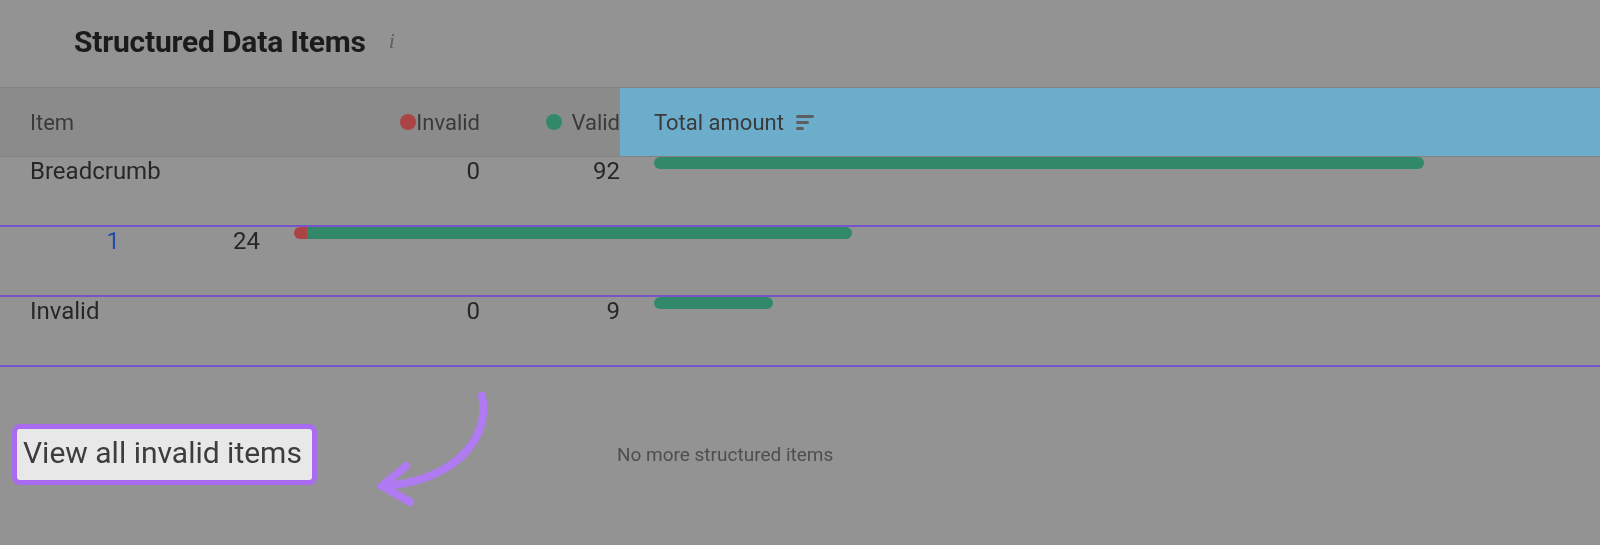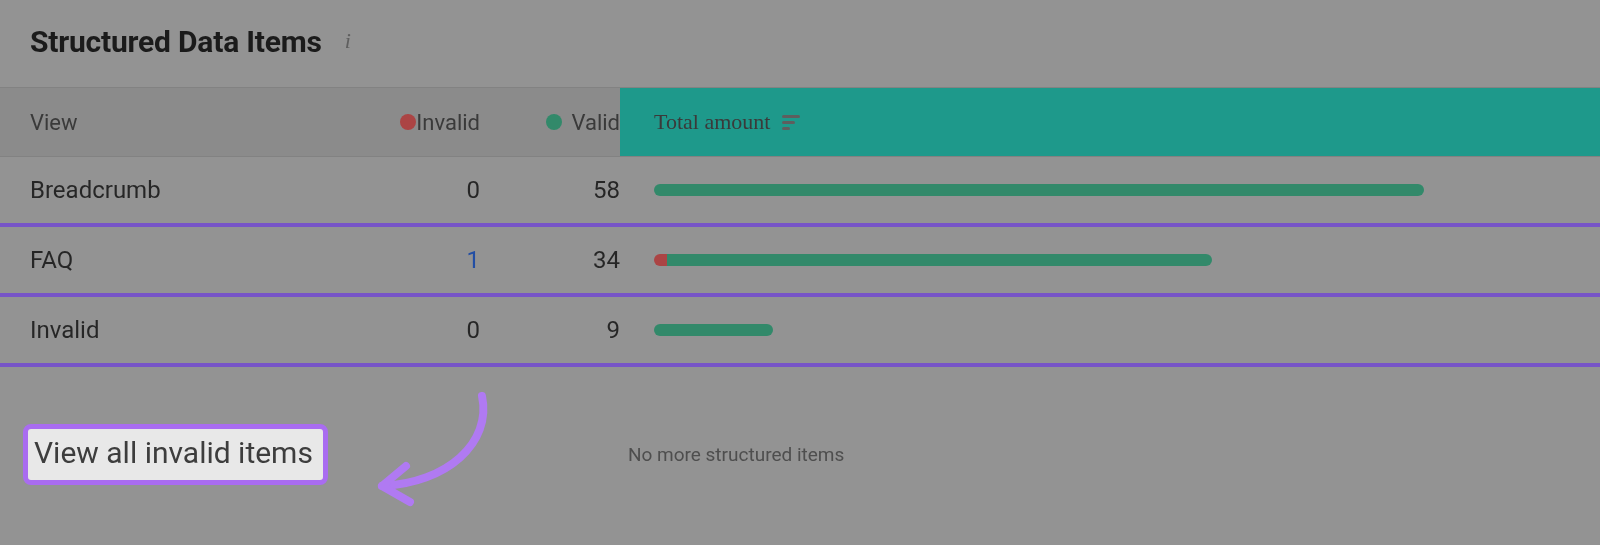--- a/index.html
+++ b/index.html
@@ -23,20 +23,21 @@
   .panel {
     width: 1600px;
     position: relative;
   }
 
   .title-row {
     display: flex;
     align-items: center;
     gap: 23px;
     padding: 24px 30px 28px 30px;
+    margin-left: 44px;
   }
   .title {
     font-size: 30px;
     font-weight: 700;
     letter-spacing: -0.2px;
     color: #111;
   }
   .info-icon {
     font-family: Georgia, "Times New Roman", serif;
     font-style: italic;
@@ -53,42 +54,42 @@
     background: #a6a6a6;
     border-top: 1px solid #9a9a9a;
     border-bottom: 1px solid #9a9a9a;
     font-size: 22px;
     color: #3a3a3a;
   }
   .col-item   { flex: 0 0 360px; padding-left: 30px; }
   .col-inv    { flex: 0 0 120px; text-align: right; display:flex; align-items:center; justify-content:flex-end; }
   .col-val    { flex: 0 0 140px; text-align: right; display:flex; align-items:center; justify-content:flex-end; gap:9px;padding-left:13px; }
   .col-total  { flex: 1 1 auto;  padding-left: 34px; display:flex; align-items:center; gap:10px; }
-  .thead .col-total { background: #14b8a6; height:100%;font-family:Liberation Serif, serif; }
+  .thead .col-total { background: #7dd3fc; height:100%; }
 
   .dot { width: 16px; height: 16px; border-radius: 50%; display:inline-block; flex:none; }
   .dot.red   { background: #d04747; }
   .dot.green { background: #2fa37a; }
 
   .sort-icon {
     display: inline-flex; flex-direction: column; gap: 3px;
     margin-left: 2px;
   }
   .sort-icon span {
     display:block; height:3px; background:#6a6a6a; border-radius:2px;
   }
   .sort-icon span:nth-child(1){ width:18px; }
   .sort-icon span:nth-child(2){ width:13px; }
   .sort-icon span:nth-child(3){ width:8px;  }
 
   .row {
     display: flex;
-    align-items: center;
+    align-items: flex-start;
     height: 70px;
-    border-bottom: 4px solid #8b5cf6;
+    border-bottom: 2px solid #8b5cf6;
     font-size: 24px;
     color: #1f1f1f;
   }
   .row .col-item { font-size: 24px; }
   .row .col-inv, .row .col-val { font-size: 24px; color:#1f1f1f; }
   .row .col-inv.link { color: #1a54c7; cursor:pointer; }
 
   .bar-wrap {
     flex: 1 1 auto;
     padding-left: 34px; padding-right: 60px;
@@ -97,21 +98,20 @@
   .bar {
     height: 12px; border-radius: 6px; overflow:hidden;
     display:flex; width: 100%;
   }
   .bar .seg-inv { background:#d04747; height:100%; }
   .bar .seg-val { background:#2fa37a; height:100%; }
 
   .footer {
     display:flex; align-items:center;
     height: 175px;
-    margin-left: 11px;
   }
   .footer .link-box {
     margin-left: 12px;
     padding: 6px 10px 10px 6px;
     border: 5px solid #a96cf0;
     border-radius: 8px;
     background: #e8e8e8;
     position: relative;
     z-index: 10; 
   }
@@ -138,21 +138,21 @@
 <body>
 
 <div class="panel">
 
   <div class="title-row">
     <h1 class="title">Structured Data Items</h1>
     <span class="info-icon">i</span>
   </div>
 
   <div class="thead">
-    <div class="col-item">View</div>
+    <div class="col-item">Item</div>
     <div class="col-inv">
       <span class="dot red"></span>
       <span>Invalid</span>
     </div>
     <div class="col-val">
       <span class="dot green"></span>
       <span>Valid</span>
     </div>
     <div class="col-total">
       <span>Total amount</span>
@@ -161,32 +161,31 @@
           <span></span>
           <span></span>
         </span>
     </div>
   </div>
 
   <div id="rows">
       <div class="row">
         <div class="col-item">Breadcrumb</div>
         <div class="col-inv">0</div>
-        <div class="col-val">58</div>
+        <div class="col-val">92</div>
         <div class="bar-wrap">
           <div class="bar" style="width:770px">
             <div class="seg-inv" style="width:0%"></div>
             <div class="seg-val" style="width:100%"></div>
           </div>
         </div>
       </div>
       <div class="row">
-        <div class="col-item">FAQ</div>
         <div class="col-inv link">1</div>
-        <div class="col-val">34</div>
+        <div class="col-val">24</div>
         <div class="bar-wrap">
           <div class="bar" style="width:557.5862068965517px">
             <div class="seg-inv" style="width:2.380952380952381%"></div>
             <div class="seg-val" style="width:97.61904761904762%"></div>
           </div>
         </div>
       </div>
       <div class="row">
         <div class="col-item">Invalid</div>
         <div class="col-inv">0</div>

